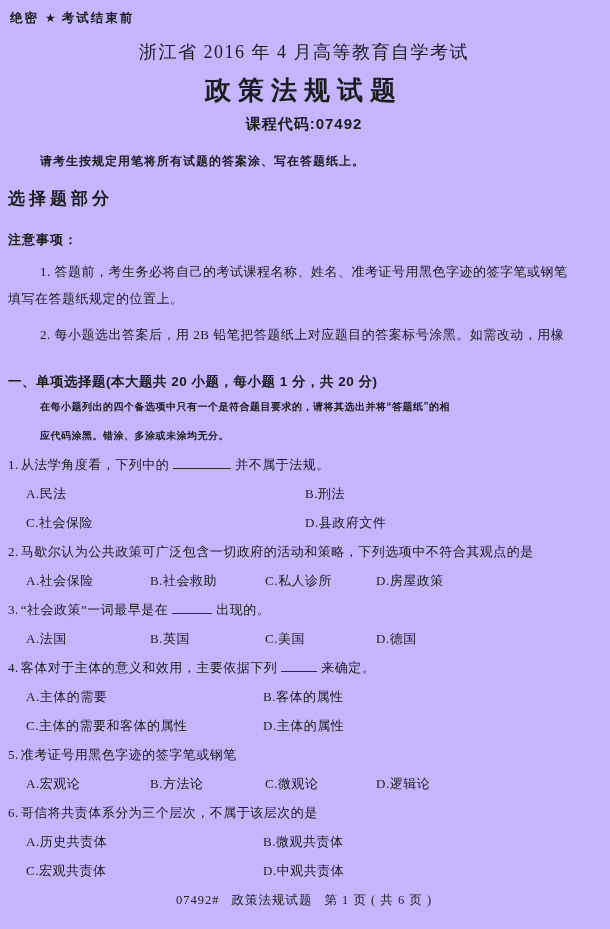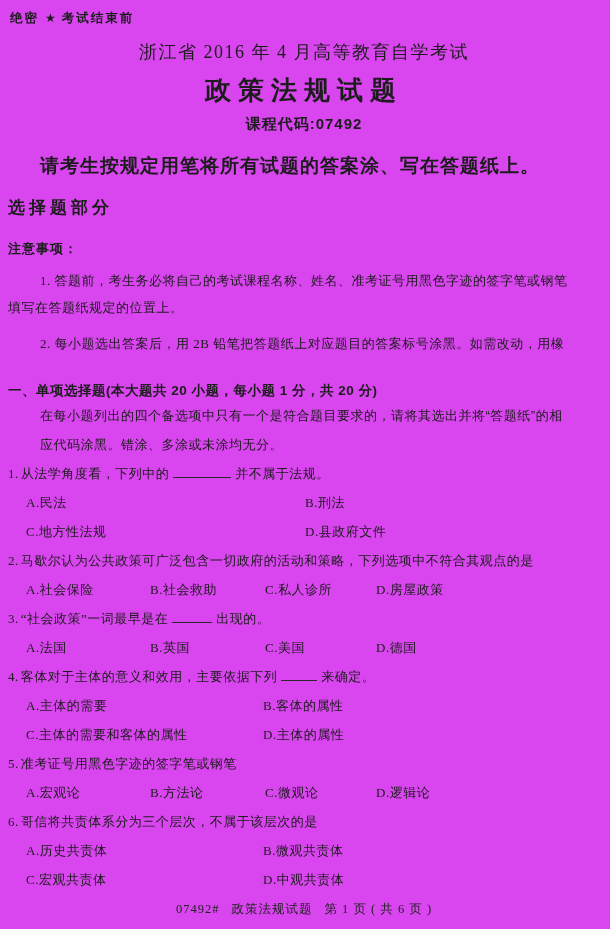--- a/index.html
+++ b/index.html
@@ -1,21 +1,21 @@
 <!DOCTYPE html>
 <html><head>
 <meta charset="utf-8">
 <style>
   * { margin:0; padding:0; box-sizing:border-box; }
   html,body { background:#e8e8e8; }
   .page {
     position:relative;
     width:610px; height:929px;
     margin:0 auto;
-    background:#d946ef;
+    background:#c4b5fd;
     color:#1c1c1c;
     padding:10px 10px 12px 8px;
     overflow:hidden;
     font-family:"Liberation Serif","DejaVu Serif",serif;
   }
 
   .secret-line { font-family:"Liberation Sans","DejaVu Sans",sans-serif;
     font-weight:bold; font-size:12.5px; letter-spacing:2px; margin-left:2px; }
   .secret-line .star { margin:0 6px; font-size:12px; letter-spacing:0; }
 
@@ -26,40 +26,40 @@
   .paper-title { margin-top:9px; text-align:center;
     font-family:"Liberation Sans","DejaVu Sans",sans-serif;
     font-weight:bold; font-size:26px; letter-spacing:7px; }
 
   .course-code { margin-top:7px; text-align:center;
     font-family:"Liberation Sans","DejaVu Sans",sans-serif;
     font-weight:bold; font-size:15px; letter-spacing:1px; }
 
   .answer-instr { margin-top:19px; padding-left:32px;
     font-family:"Liberation Sans","DejaVu Sans",sans-serif;
-    font-weight:bold; font-size:19px; letter-spacing:1px; }
+    font-weight:bold; font-size:12px; letter-spacing:1px; }
 
   .part-title { margin-top:17px; text-align:left;
     font-family:"Liberation Sans","DejaVu Sans",sans-serif;
     font-weight:bold; font-size:17px; letter-spacing:4px; }
 
   .notes-heading { margin-top:21px;
     font-family:"Liberation Sans","DejaVu Sans",sans-serif;
     font-weight:bold; font-size:13px; letter-spacing:1px; }
 
   .note { margin-top:9px; font-size:13px; letter-spacing:0.5px; }
   .note .line { line-height:27px; }
   .note .indent { padding-left:32px; }
 
   .sec-heading { margin-top:23px; line-height:21px;
     font-family:"Liberation Sans","DejaVu Sans",sans-serif;
     font-weight:bold; font-size:13.5px; letter-spacing:0.5px; }
 
   .sec-instr { font-family:"Liberation Sans","DejaVu Sans",sans-serif;
-    font-weight:normal; font-size:13px; letter-spacing:0.5px; }
+    font-weight:bold; font-size:10px; letter-spacing:0.5px; }
   .sec-instr .line { line-height:29px; padding-left:32px; }
 
   .qarea { font-size:13px; letter-spacing:0.5px; }
   .q-text { line-height:29px; }
   .q-num { margin-right:2px; }
   .blank { display:inline-block; height:13px;
     border-bottom:1px solid #2a2a2a; vertical-align:baseline; margin:0 4px; }
   .blank.w58 { width:58px; } .blank.w40 { width:40px; } .blank.w36 { width:36px; }
 
   .opts { line-height:29px; padding-left:18px; white-space:nowrap; }
@@ -112,21 +112,21 @@
   <div class="qarea">
 
     <div>
       <div class="q-text">
         <span class="q-num">1.</span><span>从法学角度看，下列中的</span><span class="blank w58"></span><span>并不属于法规。</span>
       </div>
       <div class="opts pair-wide">
         <span class="c1">A.民法</span><span>B.刑法</span>
       </div>
       <div class="opts pair-wide">
-        <span class="c1">C.地方性法规</span><span>D.县政府文件</span>
+        <span class="c1">C.社会保险</span><span>D.县政府文件</span>
       </div>
     </div>
 
     <div>
       <div class="q-text">
         <span class="q-num">2.</span><span>马歇尔认为公共政策可广泛包含一切政府的活动和策略，下列选项中不符合其观点的是</span>
       </div>
       <div class="opts four">
         <span class="c1">A.社会保险</span><span class="c2">B.社会救助</span><span class="c3">C.私人诊所</span><span>D.房屋政策</span>
       </div>

